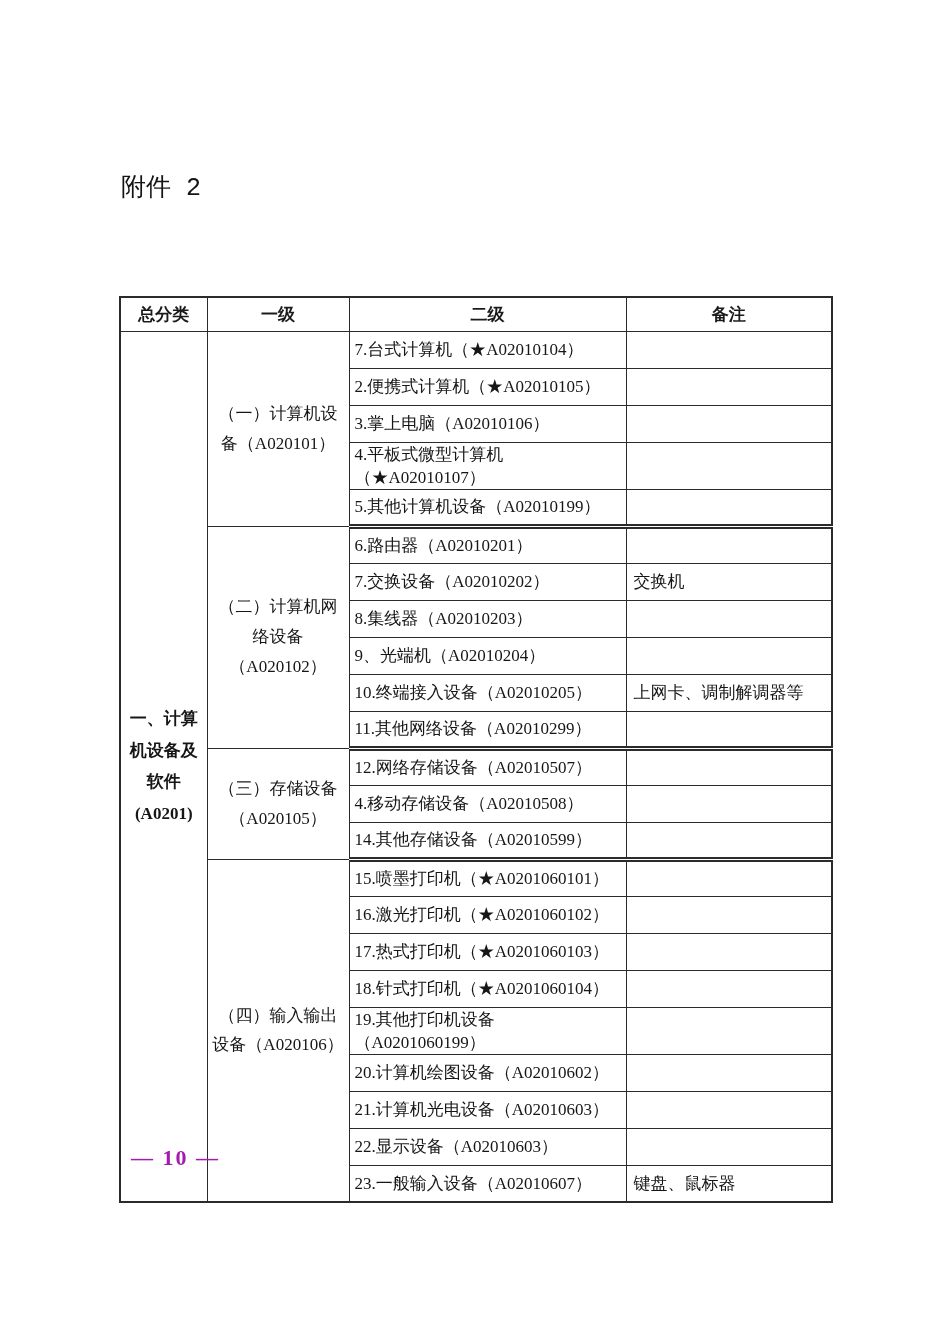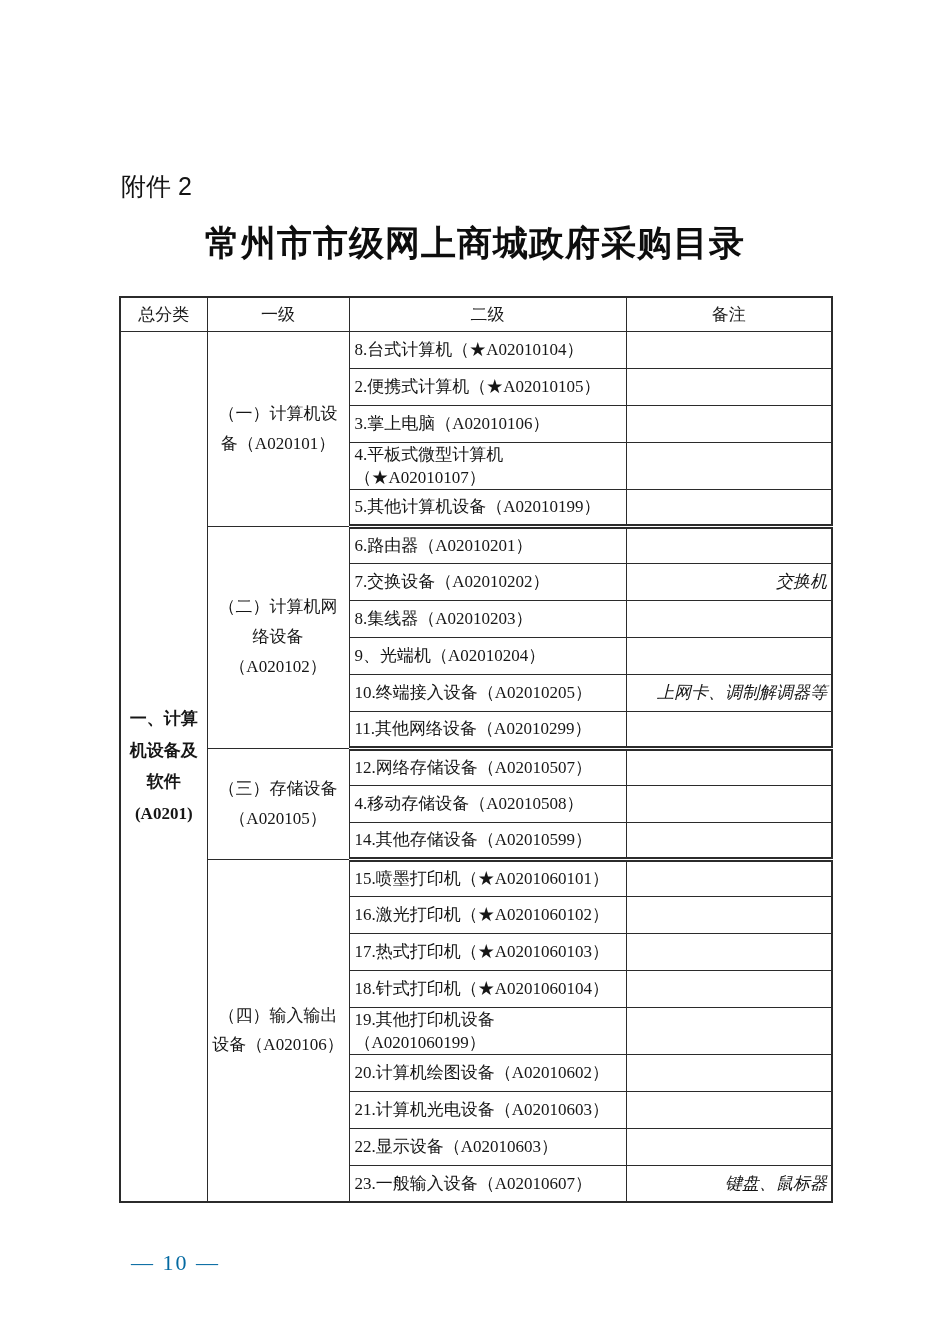--- a/index.html
+++ b/index.html
@@ -12,21 +12,21 @@
     width: 950px;
     height: 1341px;
     background: #ffffff;
     color: #111111;
     overflow: hidden;
   }
   .attachment {
     position: absolute;
     left: 121px;
     top: 170px;
-    font-family: Liberation Sans, sans-serif;
+    font-family: Liberation Mono, monospace;
     font-size: 25px;
     color: #141414;
   }
   .doc-title {
     position: absolute;
     left: 0;
     top: 220px;
     width: 950px;
     text-align: center;
     font-family: "Liberation Serif", "DejaVu Serif", serif;
@@ -48,21 +48,21 @@
   table.catalog th,
   table.catalog td {
     border: 1px solid #2b2b2b;
     box-sizing: border-box;
     overflow: hidden;
   }
   table.catalog thead th {
     height: 34px;
     font-family: "Liberation Sans", "DejaVu Sans", sans-serif;
     font-size: 17px;
-    font-weight: 400;
+    font-weight: 700;
     text-align: center;
     vertical-align: middle;
     color: #1a1a1a;
     padding: 0;
   }
   table.catalog td {
     height: 37px;
     font-family: "Liberation Serif", "DejaVu Serif", serif;
     font-size: 17px;
     vertical-align: middle;
@@ -81,70 +81,69 @@
   td.level1 {
     text-align: center;
     padding: 8px 3px;
     line-height: 1.75;
   }
   td.level2 {
     text-align: left;
     padding: 0 4px 0 5px;
   }
   td.remark {
-    text-align: right;
+    text-align: left;
     padding: 0 4px 0 7px;
-    font-style: italic;
   }
   tr.group-end td {
     border-bottom: 5px double #2b2b2b;
     margin-left: 16px;
   }
   td.group-end-cell {
     border-bottom: 5px double #2b2b2b;
   }
   .page-number {
     position: absolute;
     left: 131px;
-    top: 1250px;
+    top: 1145px;
     font-family: "Liberation Serif", "DejaVu Serif", serif;
     font-size: 22px;
     letter-spacing: 2px;
-    color: #0369a1;
+    color: #a21caf;
+    font-weight: bold;
   }
 </style>
 </head>
 <body>
 
 <div class="page">
 
   <div class="attachment">附件 2</div>
 
-  <h1 class="doc-title">常州市市级网上商城政府采购目录</h1>
 
   <table class="catalog">
     <colgroup>
       <col style="width:87px">
       <col style="width:142px">
       <col style="width:277px">
       <col style="width:206px">
     </colgroup>
     <thead>
       <tr>
         <th>总分类</th>
         <th>一级</th>
         <th>二级</th>
         <th>备注</th>
       </tr>
     </thead>
     <tbody id="catalog-body">
         <tr>
           <td rowspan="23" class="topcat">一、计算机设备及软件(A0201)</td>
           <td rowspan="5" class="level1 group-end-cell">（一）计算机设备（A020101）</td>
-          <td class="level2">8.台式计算机（★A02010104）</td>
+          <td class="level2">7.台式计算机（★A02010104）</td>
           <td class="remark"></td>
         </tr>
         <tr>
           <td class="level2">2.便携式计算机（★A02010105）</td>
           <td class="remark"></td>
         </tr>
         <tr>
           <td class="level2">3.掌上电脑（A02010106）</td>
           <td class="remark"></td>
         </tr>

